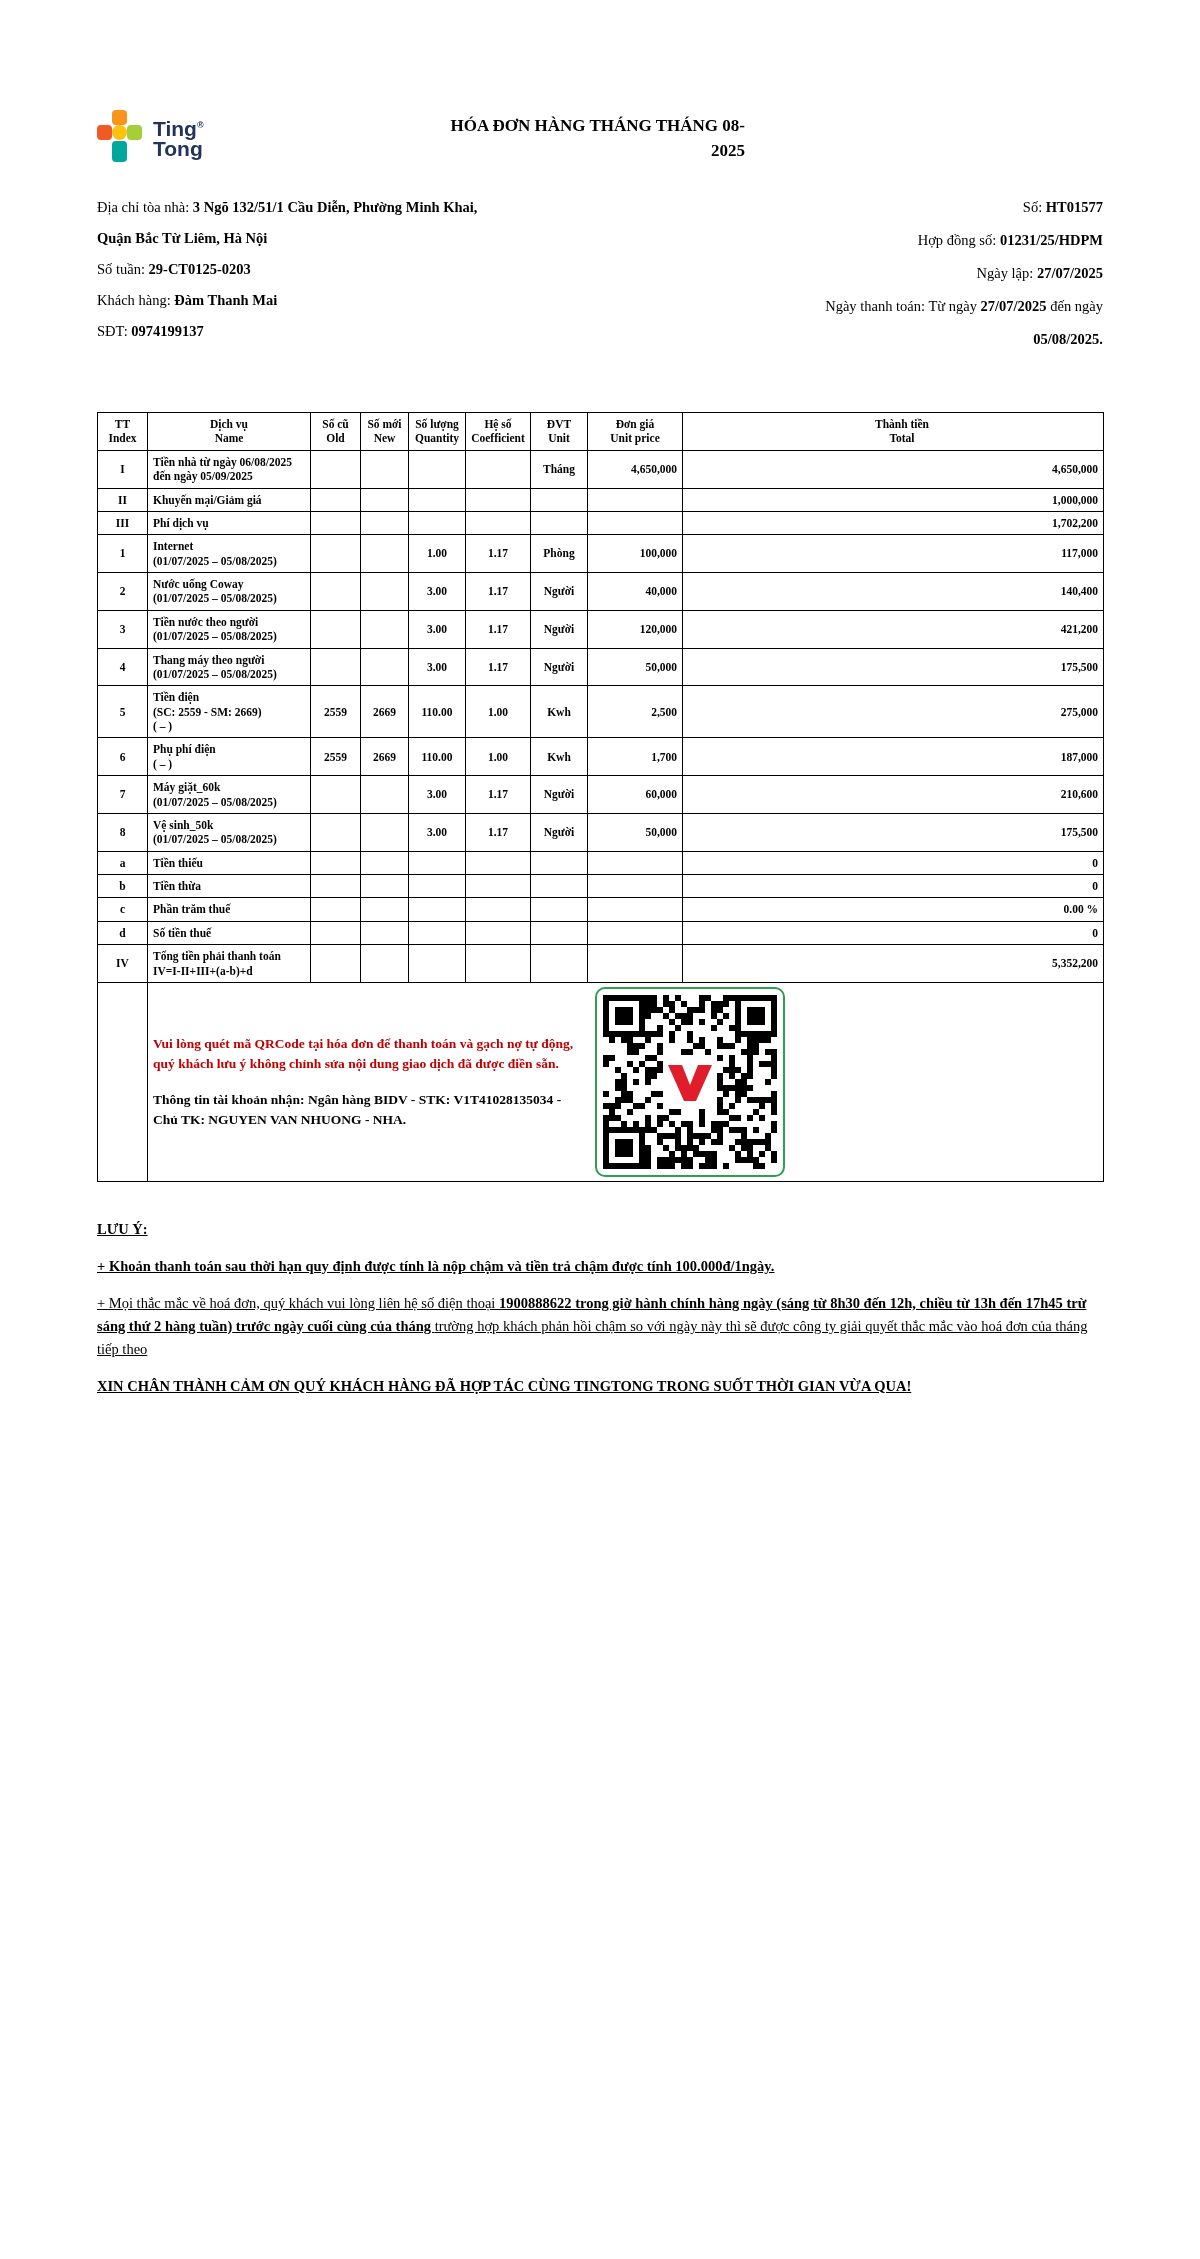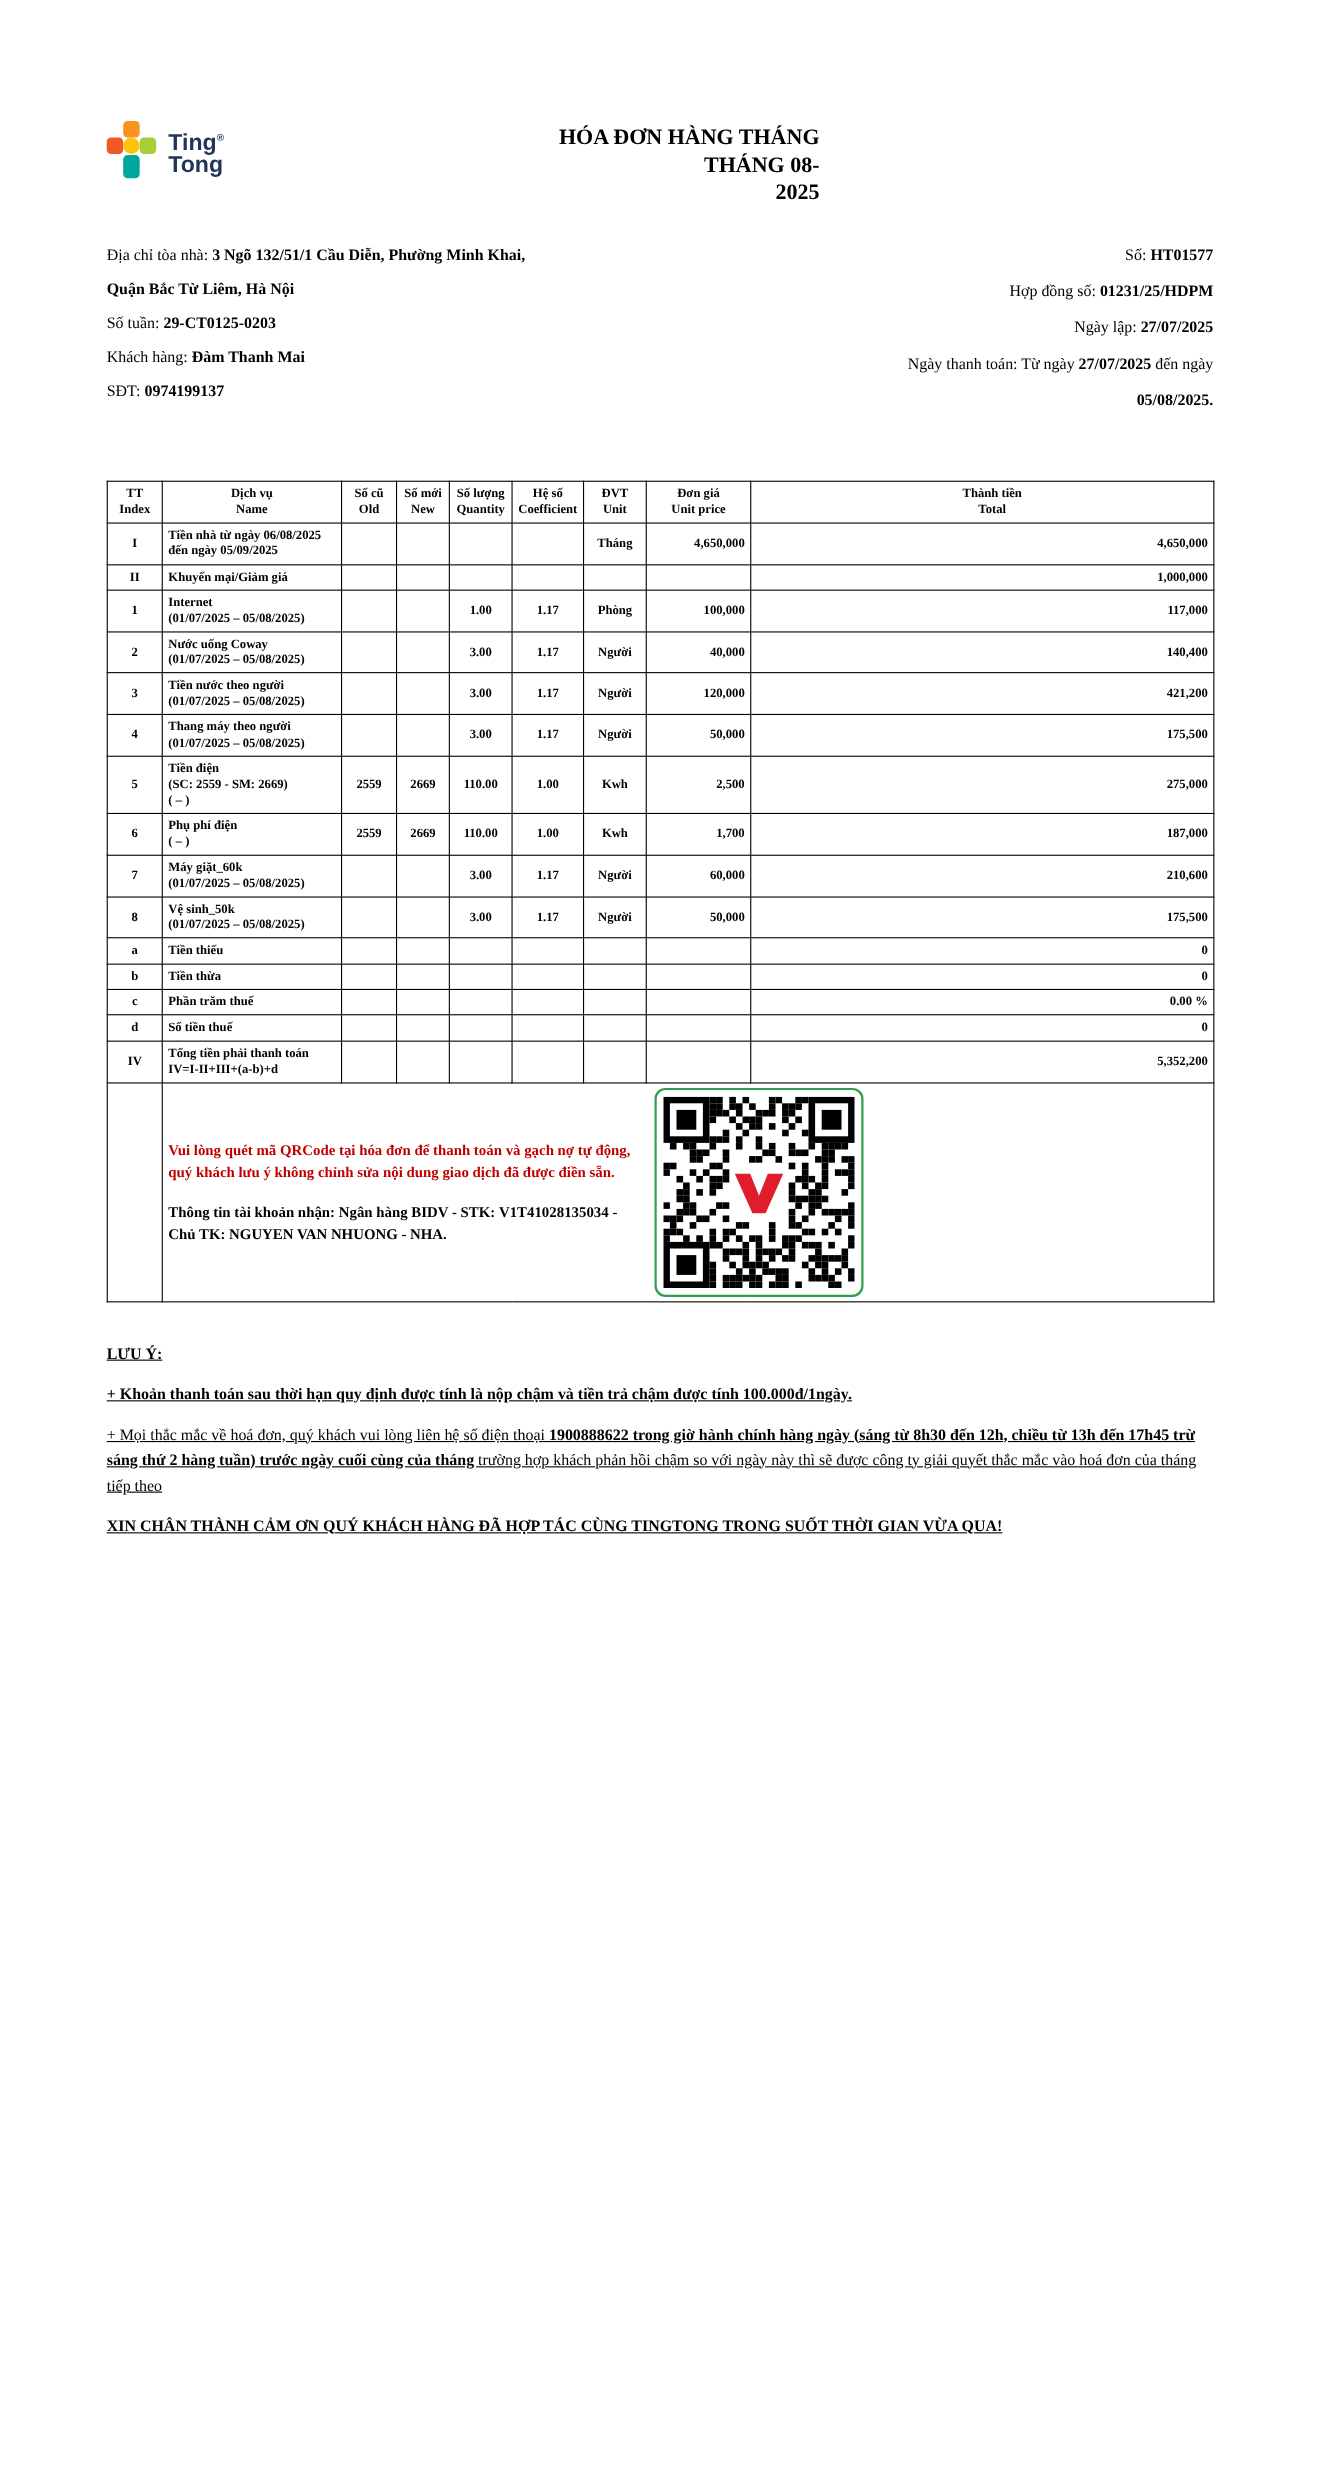--- a/index.html
+++ b/index.html
@@ -15,21 +15,21 @@
   .logo { display: flex; align-items: flex-start; gap: 8px; }
   .logo-icon { position: relative; width: 48px; height: 52px; }
   .petal { position: absolute; border-radius: 4px; }
   .petal.p-top    { width: 15px; height: 15px; left: 15px; top: 0;    background: var(--orange); }
   .petal.p-left   { width: 15px; height: 15px; left: 0;    top: 15px; background: var(--deep_orange); }
   .petal.p-center { width: 15px; height: 15px; left: 15px; top: 15px; background: var(--yellow); border-radius: 50%; }
   .petal.p-right  { width: 15px; height: 15px; left: 30px; top: 15px; background: var(--lime); }
   .petal.p-bottom { width: 15px; height: 21px; left: 15px; top: 31px; background: var(--teal); }
   .logo-text { font-family: "Liberation Sans", sans-serif; font-weight: bold; font-size: 21px; line-height: 20px; color: var(--navy); margin-top: 5px; }
   .reg { font-size: 9px; vertical-align: super; font-weight: bold; }
-  .title { margin-left: auto; margin-right: 358px; width: 300px; text-align: right; font-weight: bold; font-size: 20px; line-height: 25px; margin-top: 3px; }
+  .title { margin-left: auto; margin-right: 358px; width: 300px; text-align: right; font-weight: bold; font-size: 17px; line-height: 25px; margin-top: 3px; }
 
   
   .info { display: flex; margin-top: 34px; font-size: 14.5px; }
   .info-left { width: 470px; }
   .info-left .iline { margin-bottom: 11px; line-height: 20px; }
   .info-right { margin-left: auto; text-align: right; }
   .info-right .iline { margin-bottom: 13px; line-height: 20px; }
   .iline b { font-weight: bold; }
 
   
@@ -166,20 +166,31 @@
         <tr>
           <td class="c-index">II</td>
           <td class="c-name">Khuyến mại/Giảm giá</td>
           <td class="c-mid"></td>
           <td class="c-mid"></td>
           <td class="c-mid"></td>
           <td class="c-mid"></td>
           <td class="c-mid"></td>
           <td class="c-num"></td>
           <td class="c-num">1,000,000</td>
+        </tr>
+        <tr>
+          <td class="c-index">III</td>
+          <td class="c-name">Phí dịch vụ</td>
+          <td class="c-mid"></td>
+          <td class="c-mid"></td>
+          <td class="c-mid"></td>
+          <td class="c-mid"></td>
+          <td class="c-mid"></td>
+          <td class="c-num"></td>
+          <td class="c-num">1,702,200</td>
         </tr>
         <tr>
           <td class="c-index">1</td>
           <td class="c-name">Internet<br>(01/07/2025 – 05/08/2025)</td>
           <td class="c-mid"></td>
           <td class="c-mid"></td>
           <td class="c-mid">1.00</td>
           <td class="c-mid">1.17</td>
           <td class="c-mid">Phòng</td>
           <td class="c-num">100,000</td>

